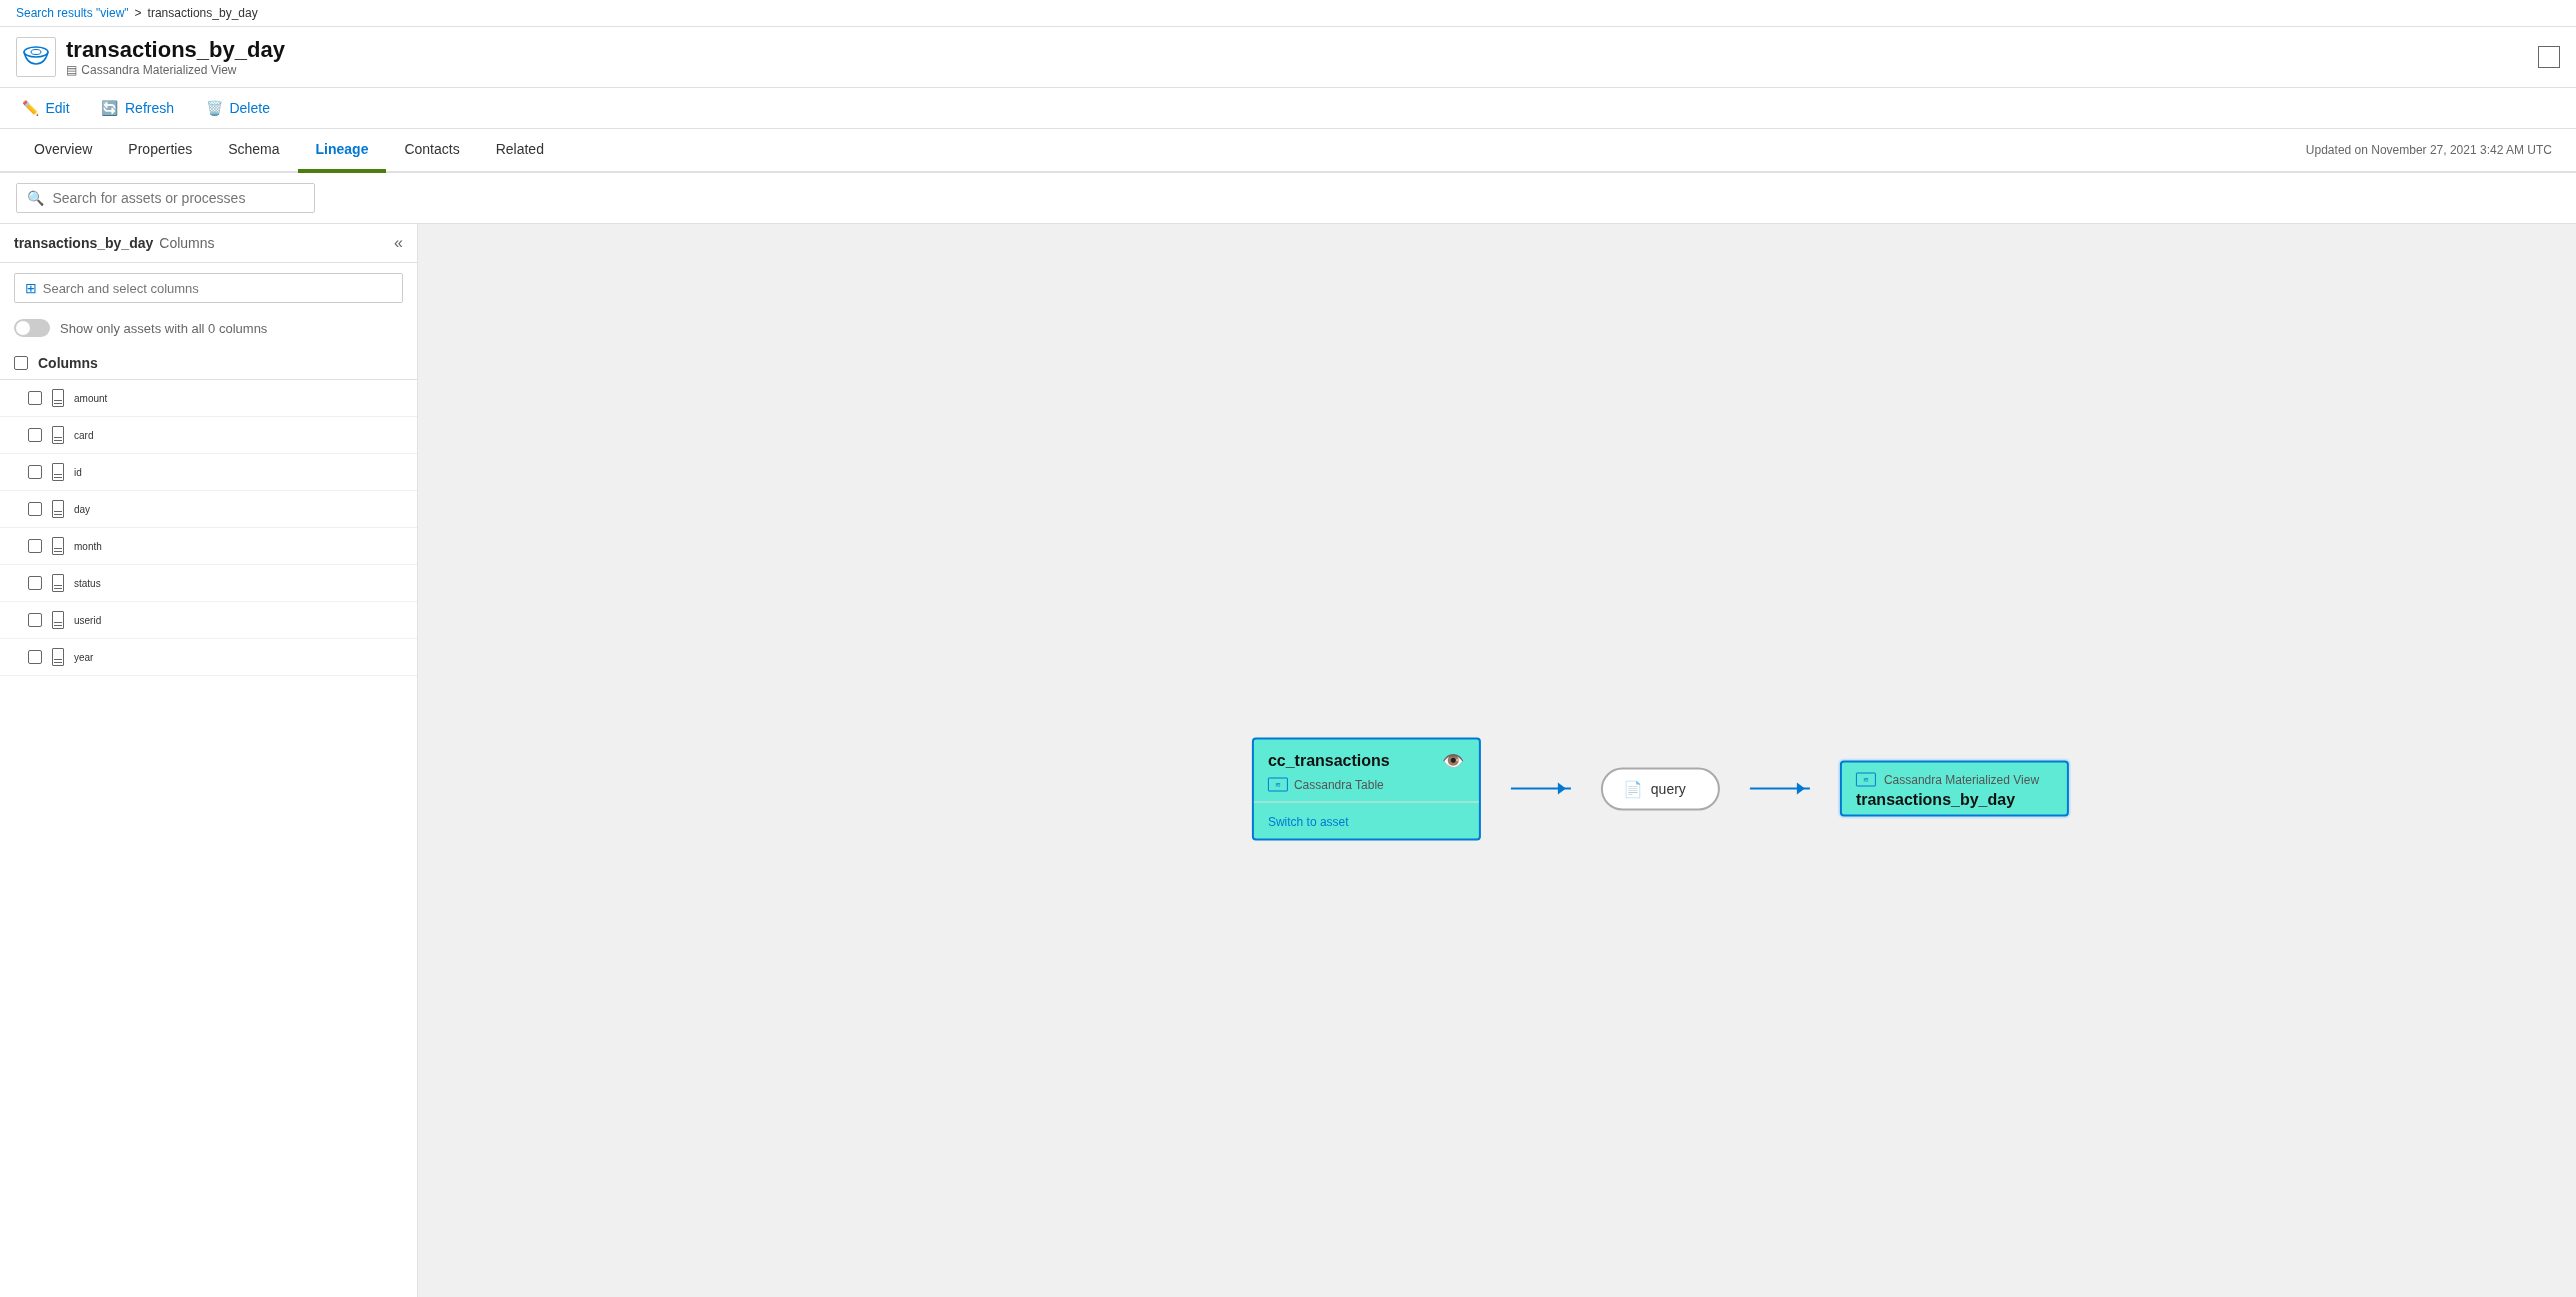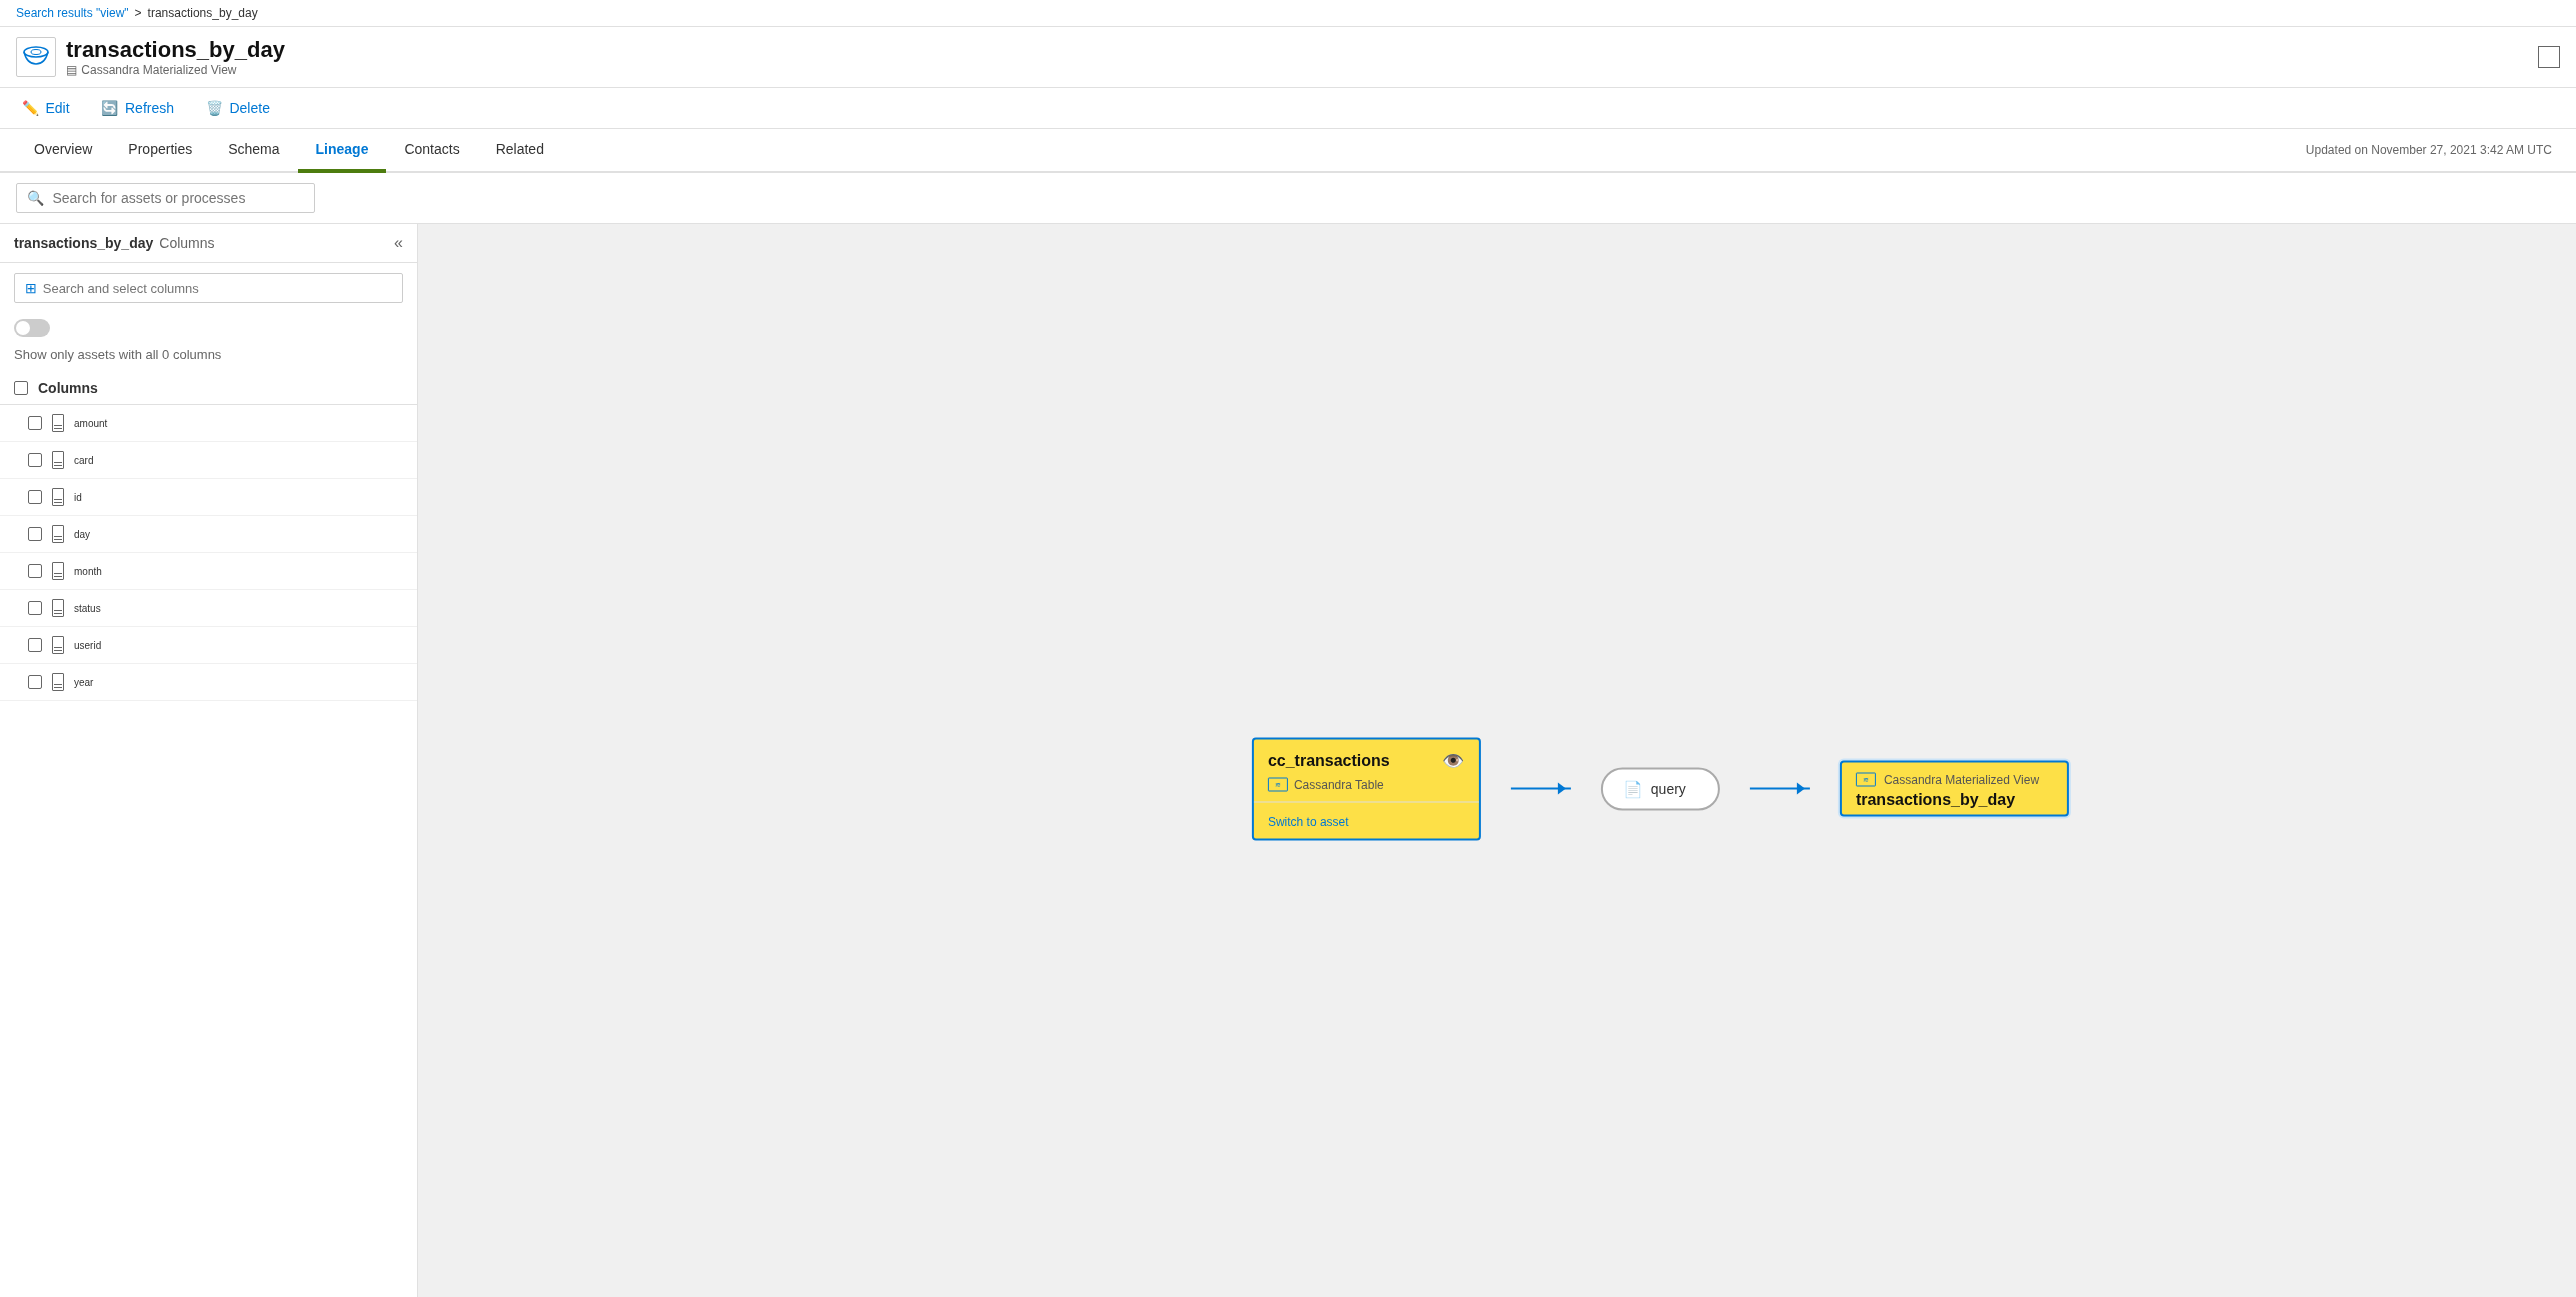--- a/index.html
+++ b/index.html
@@ -125,23 +125,23 @@
       display: flex; align-items: center; gap: 6px;
       border: 1px solid #ccc; border-radius: 2px;
       padding: 6px 10px; margin: 10px 14px;
       background: #fff;
     }
     .column-search input {
       border: none; outline: none; font-size: 13px; color: #666; width: 100%; background: transparent;
     }
 
     .toggle-row {
-      display: flex; align-items: flex-start; gap: 10px;
+      display: flex; align-items: center; gap: 10px;
       padding: 6px 14px 10px 14px;
-      font-size: 13px; color: #666; flex-direction: column;
+      font-size: 13px; color: #666;
     }
     .toggle {
       width: 36px; height: 18px;
       background: #ccc; border-radius: 9px;
       position: relative; cursor: pointer;
     }
     .toggle::after {
       content: '';
       position: absolute;
       left: 2px; top: 2px;
@@ -199,21 +199,21 @@
       position: absolute;
       top: 50%;
       left: 50%;
       transform: translate(-30%, -50%);
       display: flex;
       align-items: center;
       gap: 30px;
     }
 
     .node-box {
-      background: #fde047;
+      background: #5eead4;
       border: 2px solid #0078d4;
       border-radius: 4px;
       min-width: 229px;
     }
     .node-box.highlighted {
       border: 2.5px solid #0078d4;
       box-shadow: 0 0 0 2px #cce4f7;
     }
     .node-header {
       padding: 10px 14px 6px 14px;

